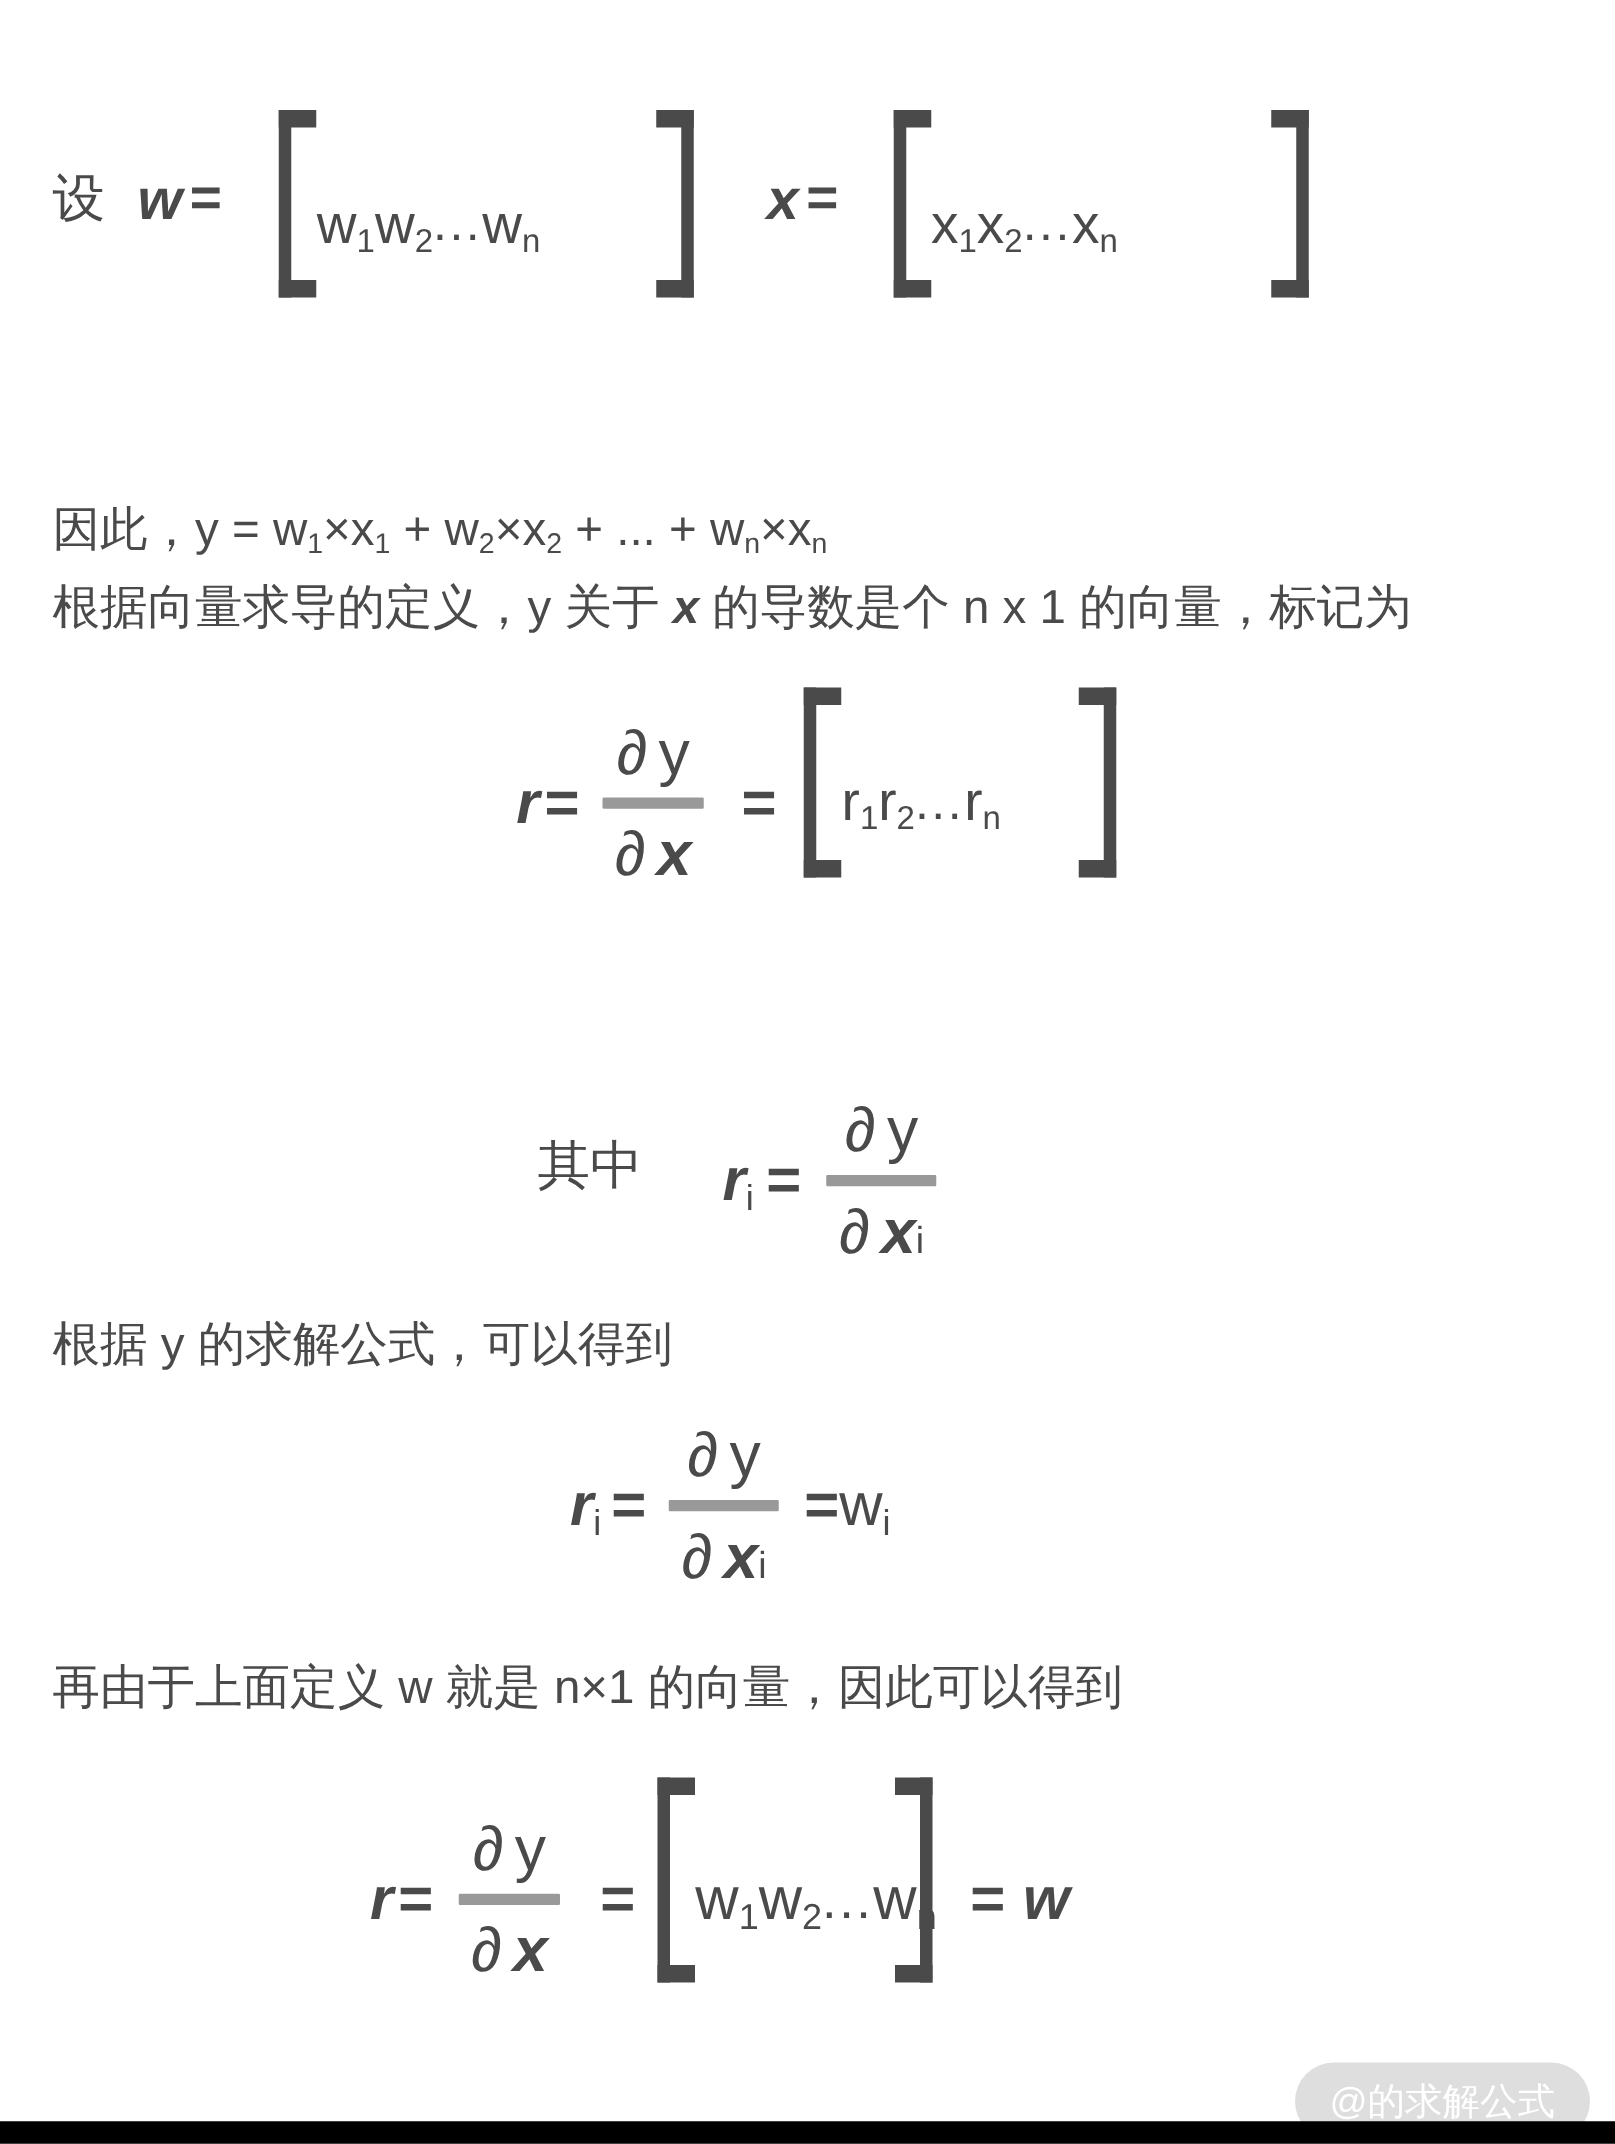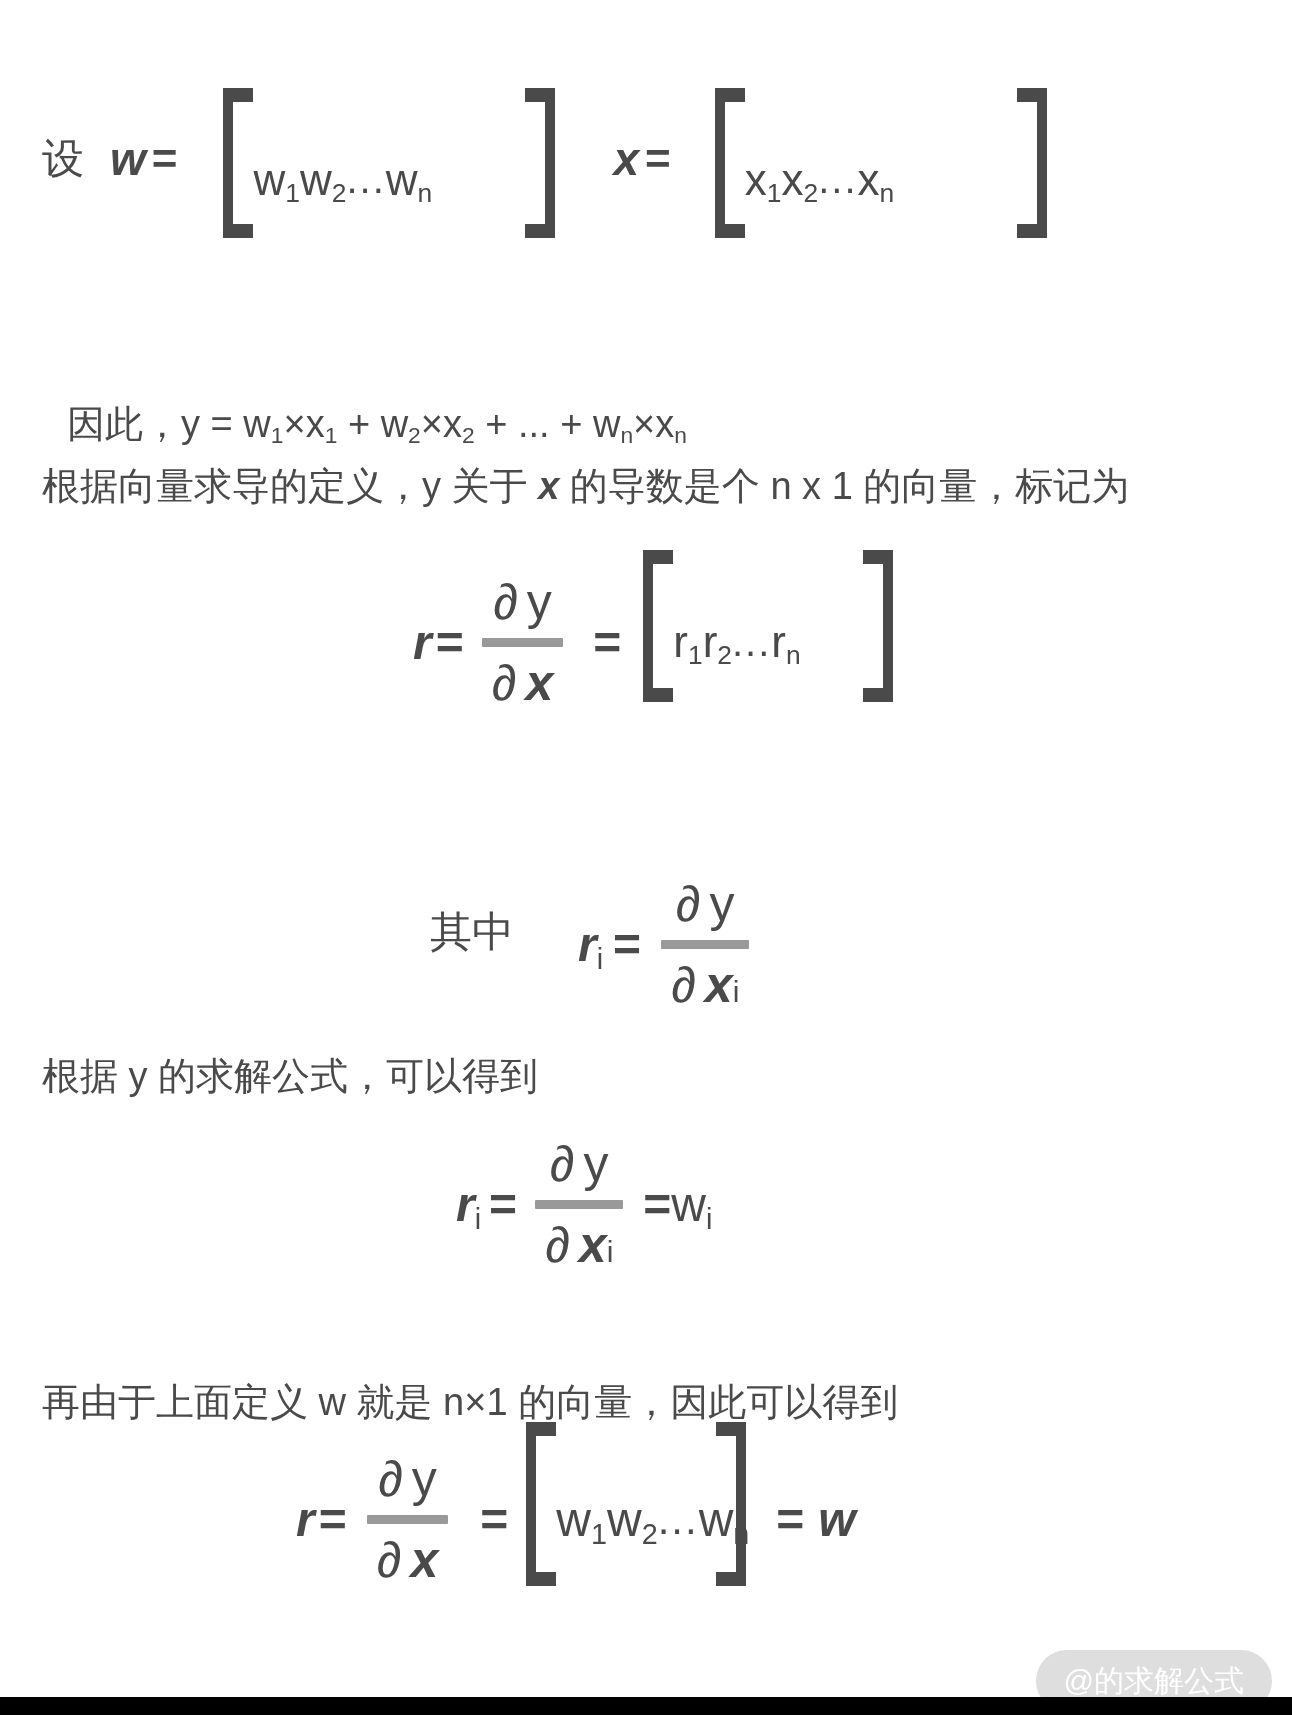--- a/index.html
+++ b/index.html
@@ -95,21 +95,21 @@
     <div class="vrows">
       <div class="vrow"><span>x</span><sub>1</sub></div>
       <div class="vrow"><span>x</span><sub>2</sub></div>
       <div class="vrow dots">...</div>
       <div class="vrow"><span>x</span><sub>n</sub></div>
     </div>
     <div class="brk r"></div>
   </div>
 </div>
 
-<div class="cjk-line" style="top:398px; left:42px;margin-left:25px;">
+<div class="cjk-line" style="top:398px; left:42px;">
   <span>因此，</span><span>y = w</span><sub>1</sub><span>×x</span><sub>1</sub><span> + w</span><sub>2</sub><span>×x</span><sub>2</sub><span> + ... + w</span><sub>n</sub><span>×x</span><sub>n</sub>
 </div>
 
 <div class="cjk-line" style="top:460px; left:42px;">
   <span>根据向量求导的定义，y 关于 </span><span class="iv">x</span><span> 的导数是个 n x 1 的向量，标记为</span>
 </div>
 
 <div class="sec" style="top:542px; left:413px; height:200px;">
   <span class="iv fsize">r</span>
   <span class="eq fsize" style="margin-left:4px;">=</span>
@@ -169,21 +169,21 @@
     <div class="frow">
         <span>∂</span>
         <span class="fv iv">x</span>
         <sub>i</sub>
       </div>
   </div>
   <span class="eq fsize" style="margin-left:16px;">=</span>
   <span class="fsize" style="margin-left:0;"><span>w</span><sub>i</sub></span>
 </div>
 
-<div class="cjk-line" style="top:1376px; left:42px;">再由于上面定义 w 就是 n×1 的向量，因此可以得到</div>
+<div class="cjk-line" style="top:1324px; left:42px;">再由于上面定义 w 就是 n×1 的向量，因此可以得到</div>
 
 <div class="sec" style="top:1402px; left:296px; height:235px;">
   <span class="iv fsize">r</span>
   <span class="eq fsize" style="margin-left:4px;">=</span>
   <div class="frac" style="margin-left:16px;">
     <div class="frow">
         <span>∂</span>
         <span class="fv">y</span>
       </div>
     <div class="fbar"></div>

